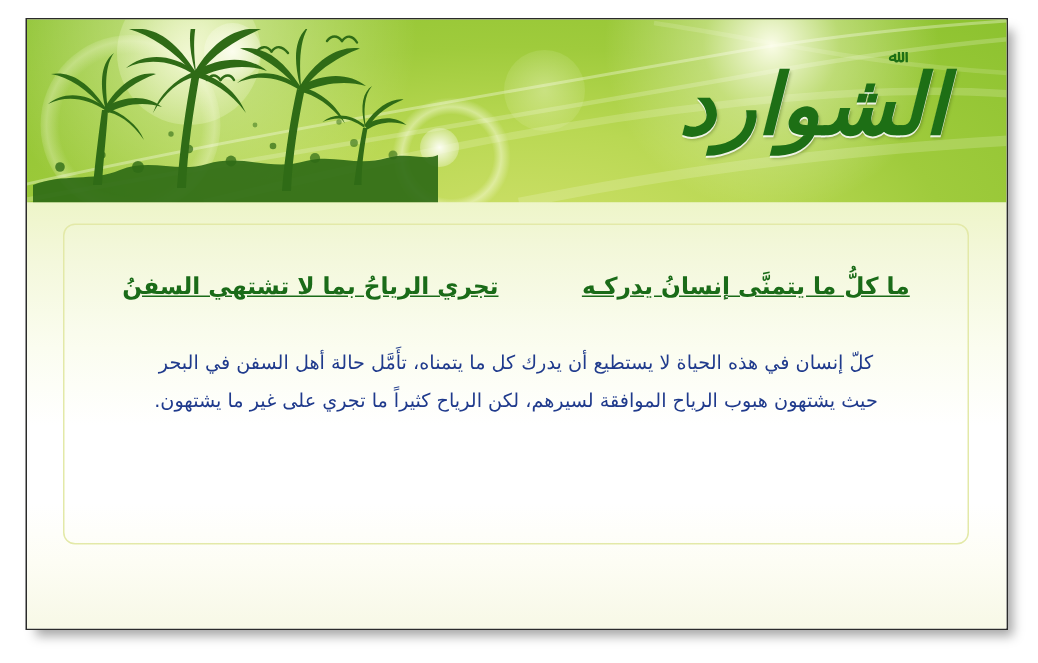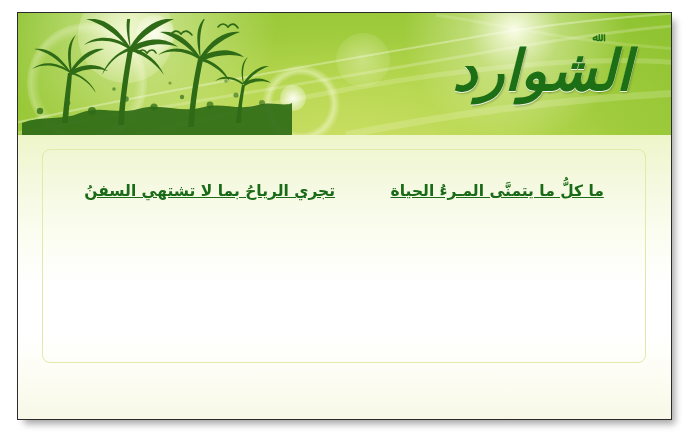--- a/index.html
+++ b/index.html
@@ -288,24 +288,25 @@
 
     </div>
 
     <div class="body-area">
 
 
       <div class="card">
         <div class="card-inner">
 
           <div class="verse">
-            <span class="hemistich">ما كلُّ ما يتمنَّى المـرءُ الحياة</span>
+            <span class="hemistich">ما كلُّ ما يتمنَّى إنسانُ يدركـه</span>
             <span class="gap"></span>
             <span class="hemistich">تجري الرياحُ بما لا تشتهي السفنُ</span>
           </div>
 
+          <div class="explanation">كلّ إنسان في هذه الحياة لا يستطيع أن يدرك كل ما يتمناه، تأَمَّل حالة أهل السفن في البحر حيث يشتهون هبوب الرياح الموافقة لسيرهم، لكن الرياح كثيراً ما تجري على غير ما يشتهون.</div>
 
         </div>
       </div>
     </div>
 
   </div>
 </div>
 
 </body></html>

